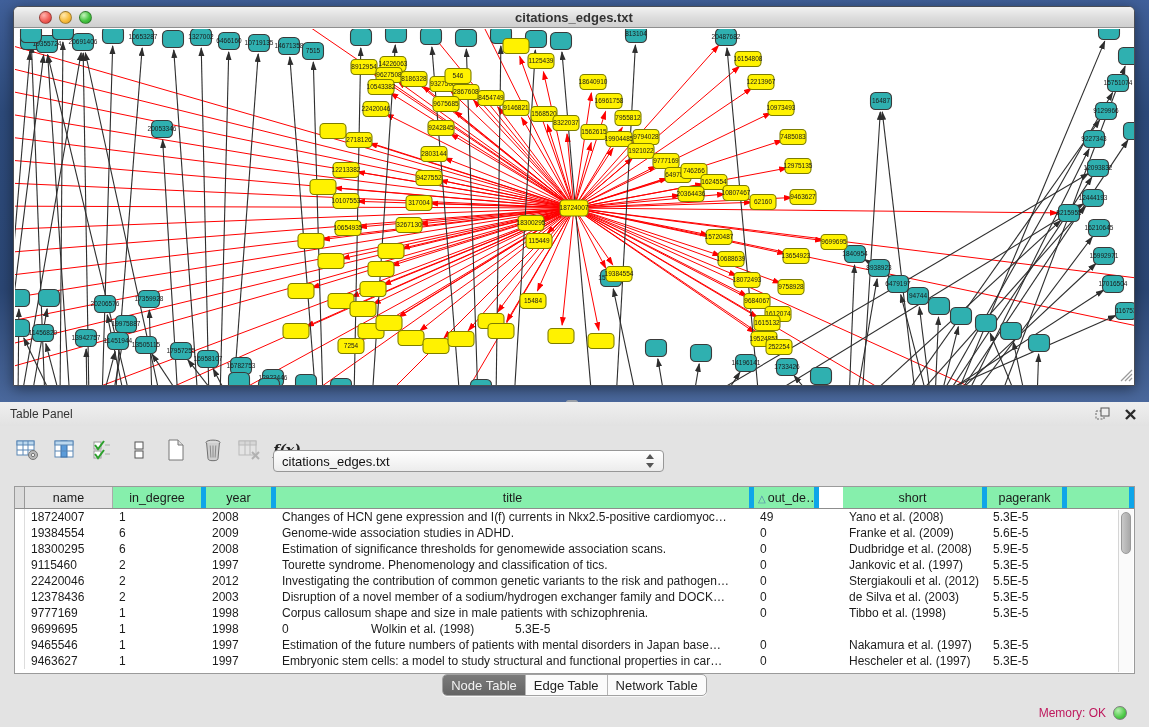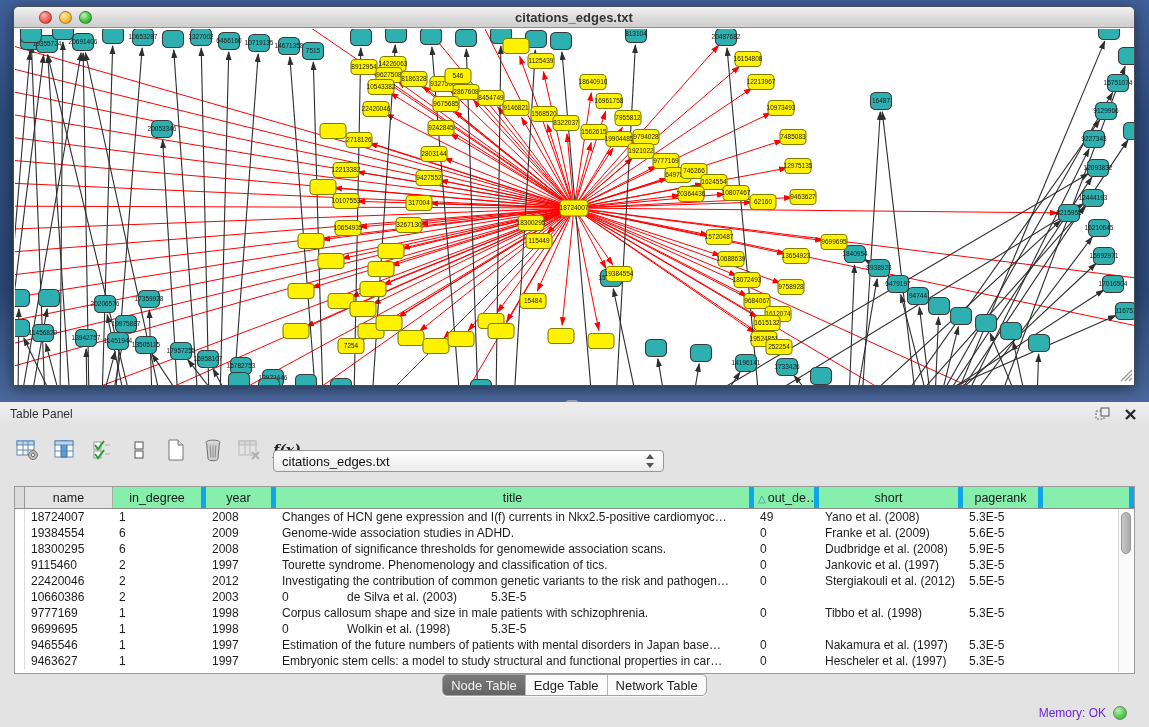--- a/index.html
+++ b/index.html
@@ -53,38 +53,38 @@
   .hcell { background:#86efac; border-right:5px solid #0ea5e9; text-align:center;
     overflow:hidden; white-space:nowrap; }
   .hcell.gray { background:#e3e3e3; border-right:1px solid #aaa; }
   .hcell.leftal { text-align:center; padding-left:4px; }
   .hcell .sorttri { color:#4f7fae; font-size:10px; margin-right:2px; }
   .cell { padding-left:6px; overflow:hidden; white-space:nowrap; }
   .cell.gutter { padding:0; border-right:1px solid #ddd; }
   .hcell.gutterh { background:#dcdcdc; border-right:1px solid #999; }
   .w-gutter{width:10px; flex:none;} .w-name{width:88px; flex:none;} .w-indeg{width:93px; flex:none;}
   .w-year{width:70px; flex:none;} .w-title{width:478px; flex:none;} .w-out{width:65px; flex:none;}
-  .w-short{width:144px; flex:none;} .w-page{width:80px; flex:none;} .w-fill{flex:1;}
+  .w-short{width:144px; flex:none;margin-left:24px;} .w-page{width:80px; flex:none;} .w-fill{flex:1;}
   .vscroll { position:absolute; right:1px; top:23px; bottom:1px; width:15px; background:#fafafa;
     border-left:1px solid #d5d5d5; }
   .vthumb { position:absolute; left:2px; top:2px; width:10px; height:42px; border-radius:6px;
     background:linear-gradient(90deg,#c9c9c9,#a8a8a8); border:1px solid #999; }
 
   
   .tabbar { position:absolute; left:0; top:272px; width:1149px; height:24px;
     display:flex; justify-content:center; }
   .segment { display:flex; height:22px; border:1px solid #a2a2a2; border-radius:5px; overflow:hidden;
     background:#fbfbfb; box-shadow:0 1px 0 rgba(255,255,255,.7); }
   .seg { padding:0 8px; font-size:13px; line-height:21px; color:#222; border-right:1px solid #b5b5b5; }
   .seg:last-child { border-right:none; }
   .seg.selected { background:linear-gradient(180deg,#7b7b7b,#646464); color:#f3f3f3; }
 
   .statusbar { position:absolute; left:0; top:296px; width:1149px; height:29px;
     display:flex; justify-content:flex-end; align-items:center; padding-right:22px; gap:7px; }
-  .memtext { font-size:12px; color:#6d28d9; }
+  .memtext { font-size:12px; color:#be185d; }
   .memdot { width:14px; height:14px; border-radius:50%; border:1px solid #7d7d7d;
     background:radial-gradient(circle at 35% 30%, #b8f0b0, #4ecb48 60%, #2f9e33); }
 </style>
 </head>
 <body>
 
 <div class="desktop">
   <div class="net-window">
     <div class="titlebar">
       <div class="lights">
@@ -717,23 +717,24 @@
           <div class="cell w-name">22420046</div>
           <div class="cell w-indeg">2</div>
           <div class="cell w-year">2012</div>
           <div class="cell w-title">Investigating the contribution of common genetic variants to the risk and pathogen…</div>
           <div class="cell w-out">0</div>
           <div class="cell w-short">Stergiakouli et al. (2012)</div>
           <div class="cell w-page">5.5E-5</div>
         </div>
         <div class="trow">
           <div class="cell gutter w-gutter"></div>
-          <div class="cell w-name">10660386</div>
+          <div class="cell w-name">12378436</div>
           <div class="cell w-indeg">2</div>
           <div class="cell w-year">2003</div>
+          <div class="cell w-title">Disruption of a novel member of a sodium/hydrogen exchanger family and DOCK…</div>
           <div class="cell w-out">0</div>
           <div class="cell w-short">de Silva et al. (2003)</div>
           <div class="cell w-page">5.3E-5</div>
         </div>
         <div class="trow">
           <div class="cell gutter w-gutter"></div>
           <div class="cell w-name">9777169</div>
           <div class="cell w-indeg">1</div>
           <div class="cell w-year">1998</div>
           <div class="cell w-title">Corpus callosum shape and size in male patients with schizophrenia.</div>

